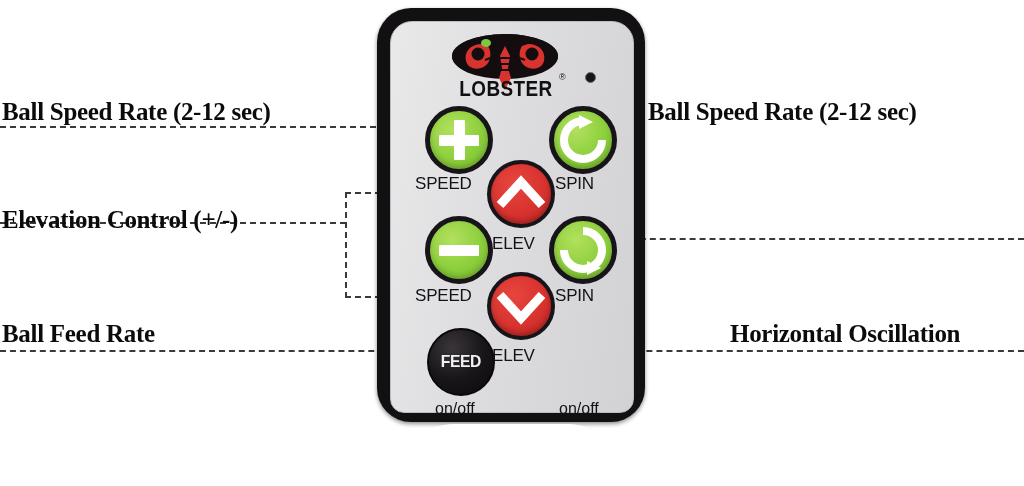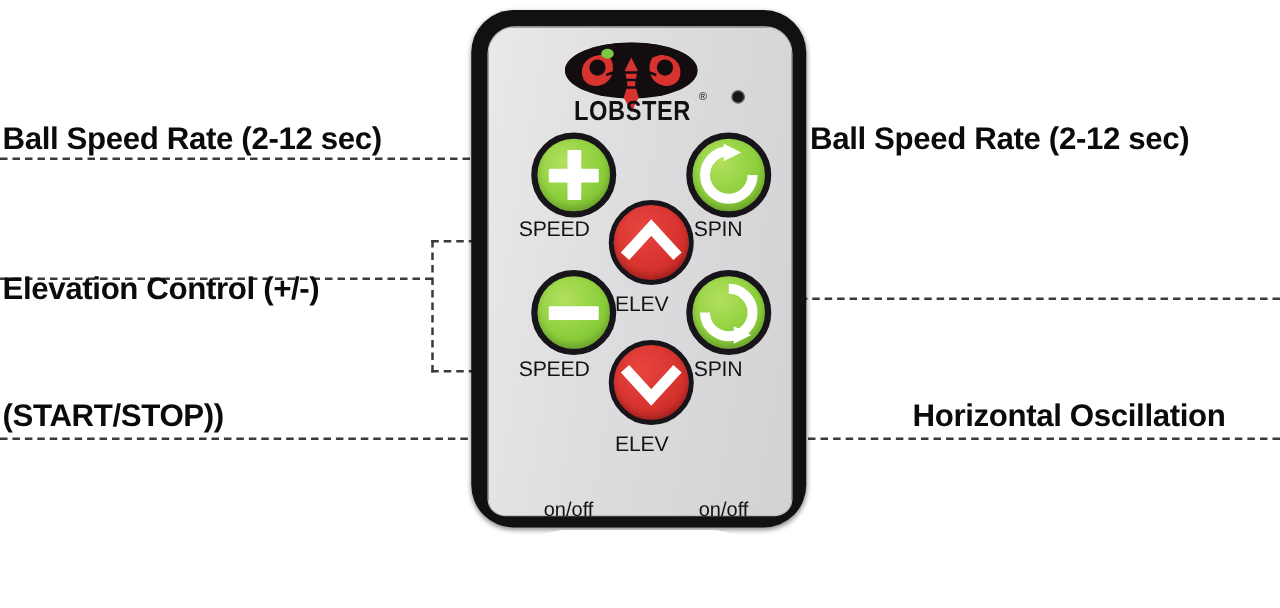--- a/index.html
+++ b/index.html
@@ -15,33 +15,33 @@
     position: relative;
     width: 1024px;
     height: 486px;
     background: #ffffff;
     overflow: hidden;
   }
 
   
   .anno {
     position: absolute;
-    font-family: Liberation Sans, sans-serif;
+    font-family: Liberation Serif, serif;
     font-weight: bold;
     font-size: 25px;
     line-height: 31px;
     color: #0b0b0b;
     letter-spacing: -0.3px;
     white-space: nowrap;
   }
   .anno .l2 { display: block; }
 
   #anno-speed-left   { left: 2px;   top: 96px; }
   #anno-speed-right  { left: 648px; top: 96px; }
-  #anno-elev-left    { left: 2px;   top: 204px; margin-top: 12px; }
+  #anno-elev-left    { left: 2px;   top: 204px; }
   #anno-feed-left    { left: 2px;   top: 318px; }
   #anno-sweep-right  { left: 730px; top: 318px; text-align: right; }
 
   
   .lead-h {
     position: absolute;
     height: 0;
     border-top: 2px dashed #3a3a3a;
   }
   .lead-v {
@@ -270,21 +270,21 @@
 
   <div class="anno" id="anno-speed-right">
     <span>Ball Speed Rate (2-12 sec)</span>
   </div>
 
   <div class="anno" id="anno-elev-left">
     <span>Elevation Control (+/-)</span>
   </div>
 
   <div class="anno" id="anno-feed-left">
-    <span class="l2">(START/STOP))</span>
+    <span>Ball Feed Rate</span>
   </div>
 
   <div class="anno" id="anno-sweep-right">
     <span>Horizontal Oscillation</span>
   </div>
 
   <div id="remote">
 
     <div id="remote-handle"></div>
     <div id="remote-shell"></div>
@@ -347,20 +347,23 @@
           <path d="M32 39 L46 46 L32 53 Z" fill="#ffffff"></path>
         </svg>
       </div>
 
       <div class="btn btn-red" id="btn-elev-down">
         <svg width="58" height="58" viewBox="0 0 58 58">
           <path d="M8 18 L29 41 L50 18" stroke="#ffffff" stroke-width="9" fill="none" stroke-linecap="butt" stroke-linejoin="miter"></path>
         </svg>
       </div>
 
+      <div class="btn btn-black" id="btn-feed">
+        <span class="btn-black-label">FEED</span>
+      </div>
 
 
       <div class="cap" id="cap-speed-1">SPEED</div>
       <div class="cap" id="cap-spin-1">SPIN</div>
       <div class="cap" id="cap-elev-1">ELEV</div>
       <div class="cap" id="cap-speed-2">SPEED</div>
       <div class="cap" id="cap-spin-2">SPIN</div>
       <div class="cap" id="cap-elev-2">ELEV</div>
       <div class="cap-onoff" id="cap-onoff-1">on/off</div>
       <div class="cap-onoff" id="cap-onoff-2">on/off</div>

